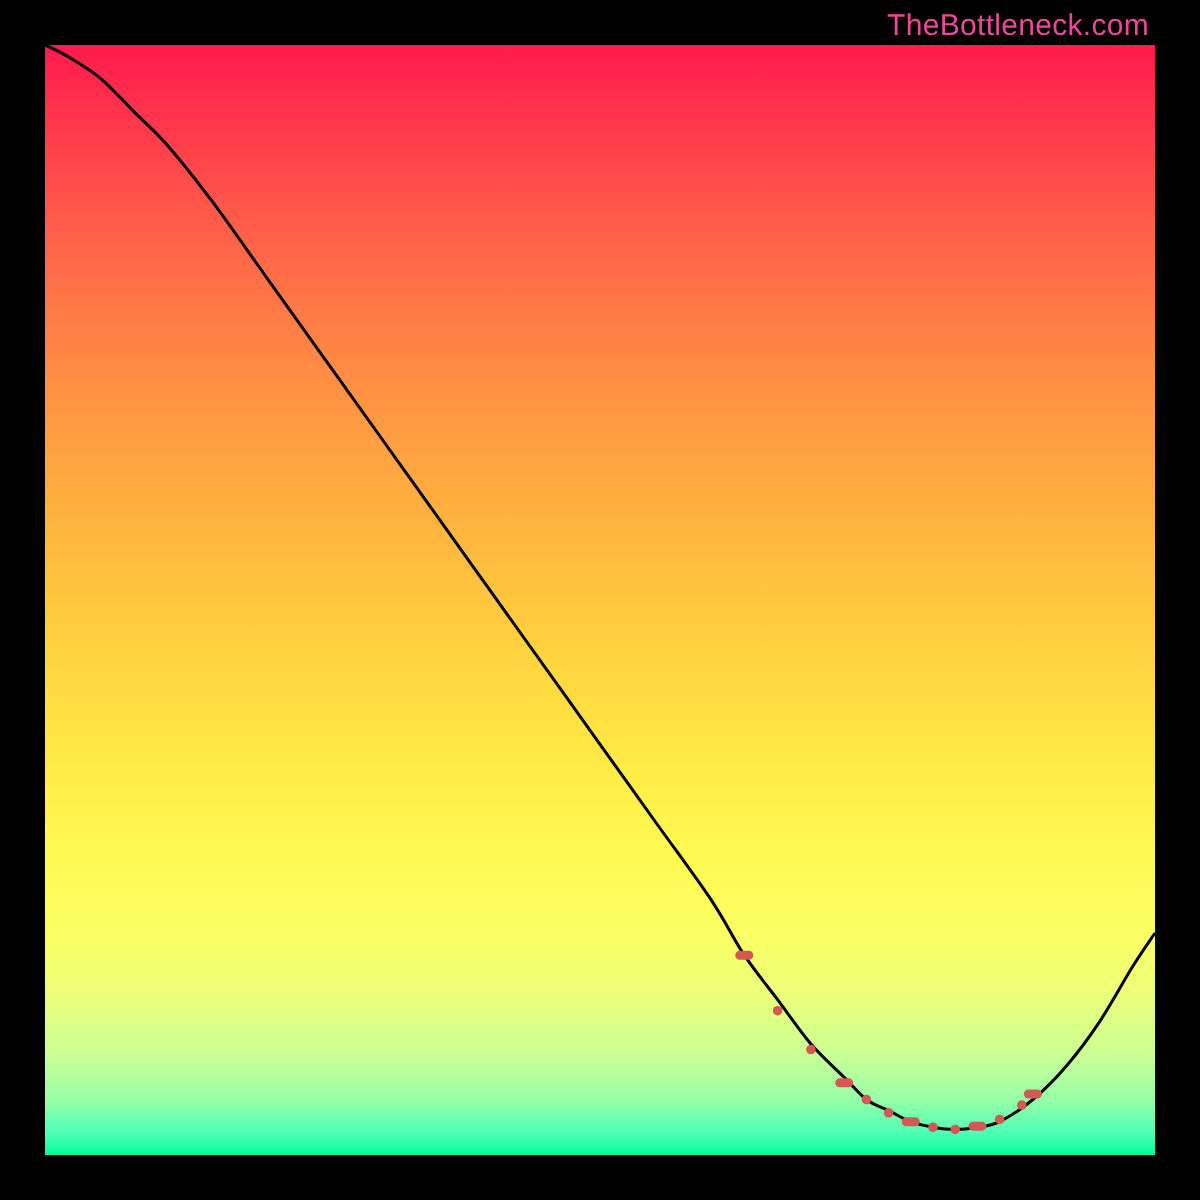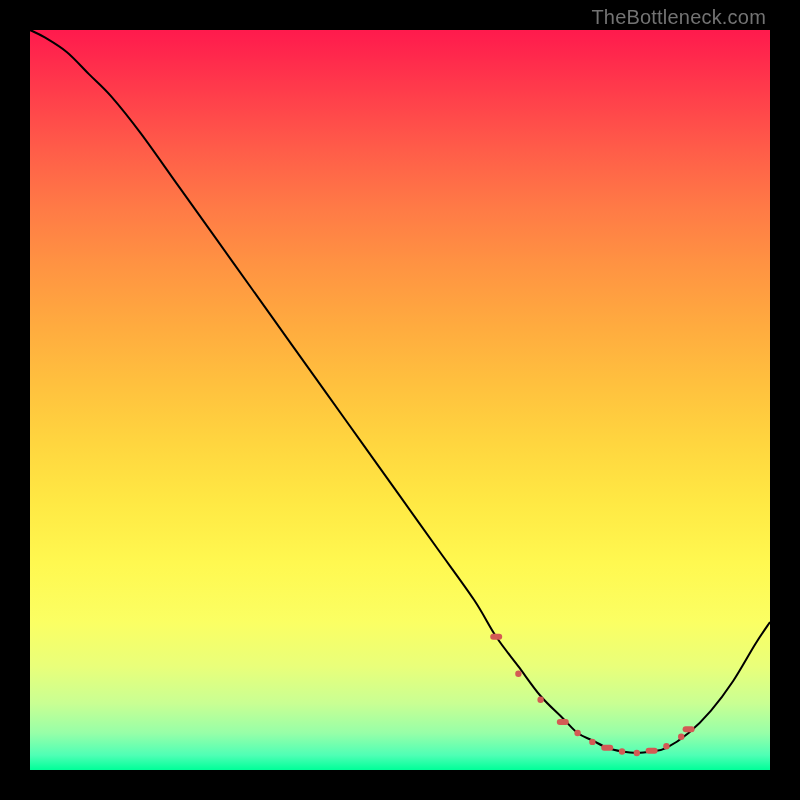--- a/index.html
+++ b/index.html
@@ -33,21 +33,21 @@
       #97ffa8 95%,
       #4fffb5 98%,
       #00ff99 100%);
   }
   .watermark {
     position: absolute;
     top: 6px;
     right: 34px;
     font-family: Arial, Helvetica, sans-serif;
     font-size: 20px;
-    color: #737373;
+    color: #ec4899;
     letter-spacing: 0.2px;
   }
   svg.curve {
     position: absolute;
     left: 0;
     top: 0;
     width: 100%;
     height: 100%;
     overflow: visible;
   }

